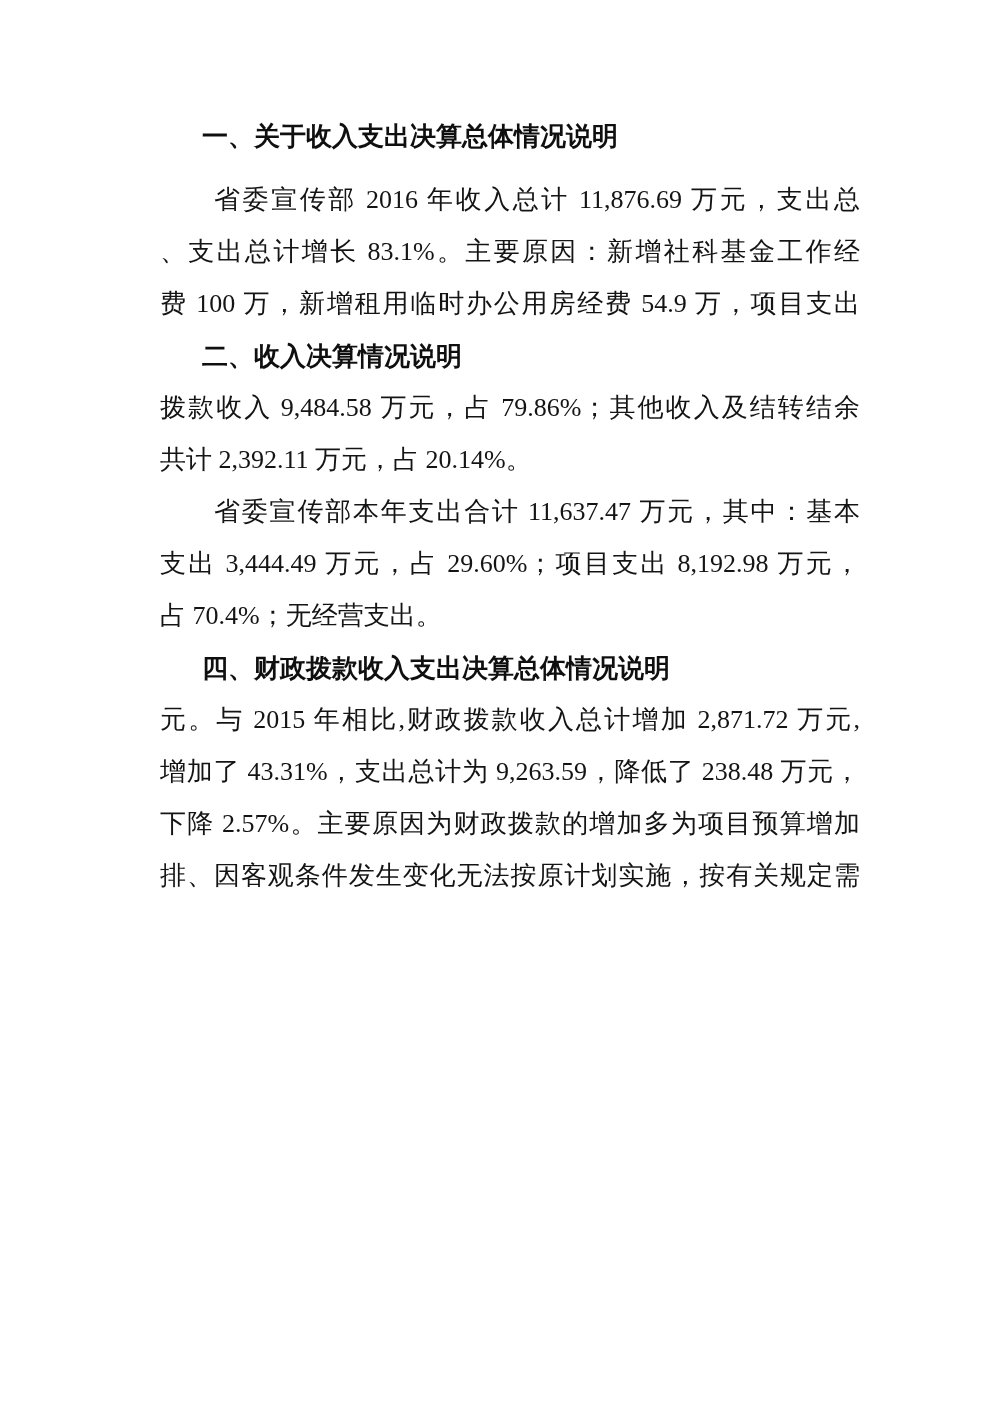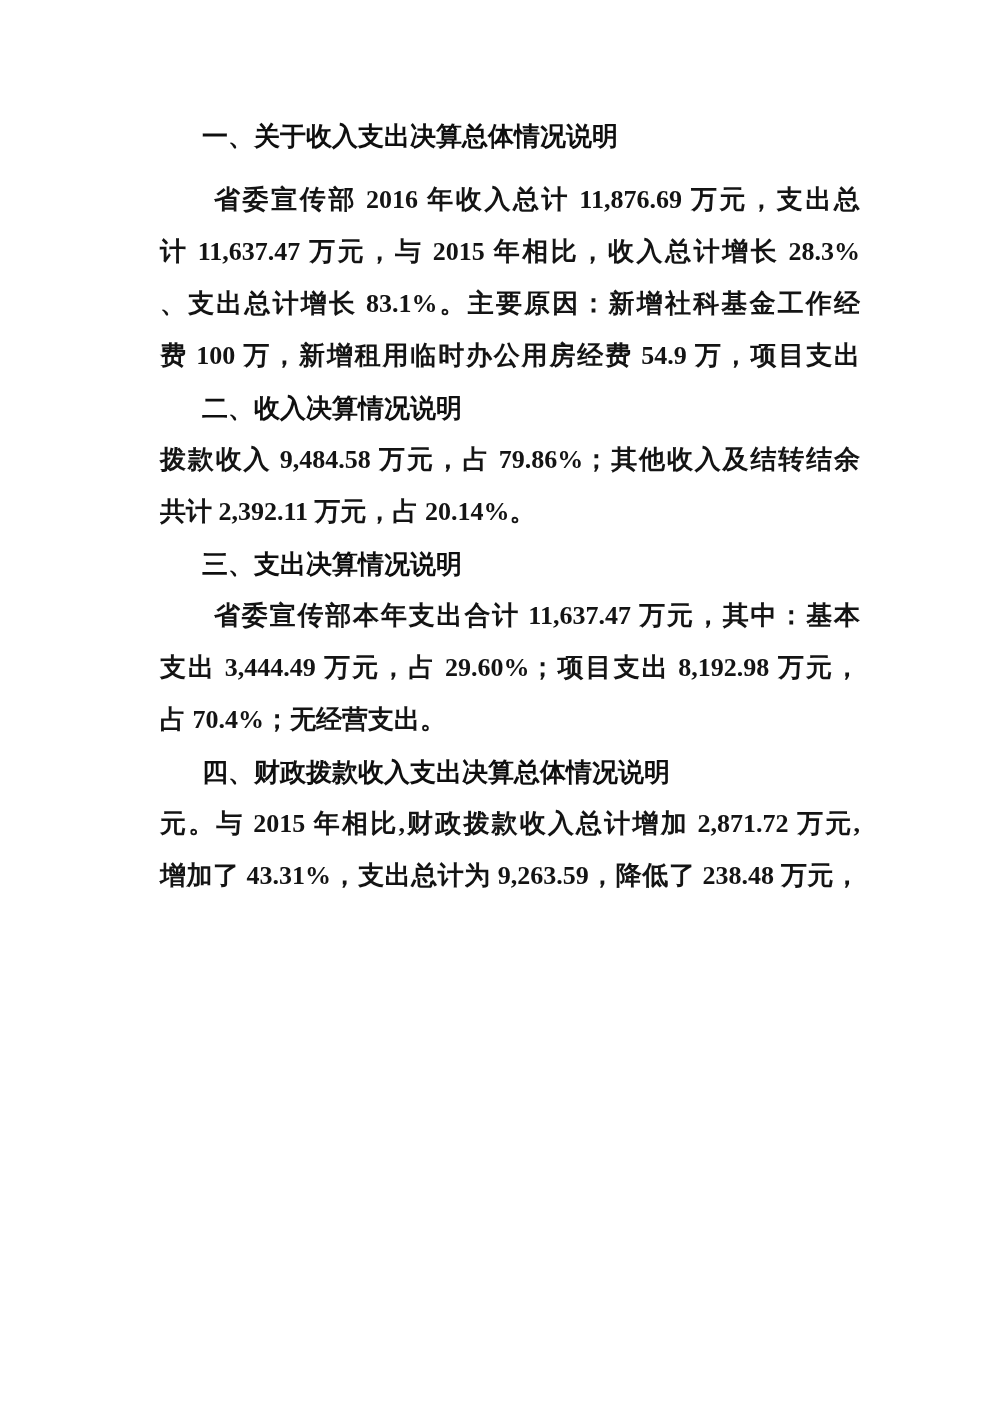--- a/index.html
+++ b/index.html
@@ -20,21 +20,20 @@
   }
   .line {
     line-height: 52px;
     white-space: normal;
   }
   .body-line {
     font-family: "Liberation Serif", "DejaVu Serif", serif;
     font-size: 26px;
     text-align: justify;
     text-justify: inter-character;
-    font-weight: bold;
   }
   .jl { text-align-last: justify; }
   .pe { text-align-last: left; }
   .fi { text-indent: 54px; }
   .heading {
     font-family: "Liberation Sans", "DejaVu Sans", sans-serif;
     font-weight: bold;
     font-size: 26px;
     text-align: left;
     text-indent: 42px;
@@ -43,31 +42,31 @@
   .heading.first { margin-bottom: 12px; }
 </style>
 </head>
 <body>
 
 <div class="page">
   <div class="doc">
 
     <div class="line heading first">一、关于收入支出决算总体情况说明</div>
     <div class="line body-line fi jl">省委宣传部 2016 年收入总计 11,876.69 万元，支出总</div>
-    <div class="line body-line jl">计 11,637.47 万元，与 2015 年相比，收入总计增长 28.3%</div>
     <div class="line body-line jl">、支出总计增长 83.1%。主要原因：新增社科基金工作经</div>
     <div class="line body-line jl">费 100 万，新增租用临时办公用房经费 54.9 万，项目支出</div>
 
     <div class="line heading">二、收入决算情况说明</div>
     <div class="line body-line jl">拨款收入 9,484.58 万元，占 79.86%；其他收入及结转结余</div>
     <div class="line body-line pe">共计 2,392.11 万元，占 20.14%。</div>
 
-    <div class="line heading">三、支出决算情况说明</div>
     <div class="line body-line fi jl">省委宣传部本年支出合计 11,637.47 万元，其中：基本</div>
     <div class="line body-line jl">支出 3,444.49 万元，占 29.60%；项目支出 8,192.98 万元，</div>
     <div class="line body-line pe">占 70.4%；无经营支出。</div>
 
     <div class="line heading">四、财政拨款收入支出决算总体情况说明</div>
     <div class="line body-line jl">元。与 2015 年相比,财政拨款收入总计增加 2,871.72 万元,</div>
     <div class="line body-line jl">增加了 43.31%，支出总计为 9,263.59，降低了 238.48 万元，</div>
+    <div class="line body-line jl">下降 2.57%。主要原因为财政拨款的增加多为项目预算增加</div>
+    <div class="line body-line jl">排、因客观条件发生变化无法按原计划实施，按有关规定需</div>
 
   </div>
 </div>
 
 </body></html>

